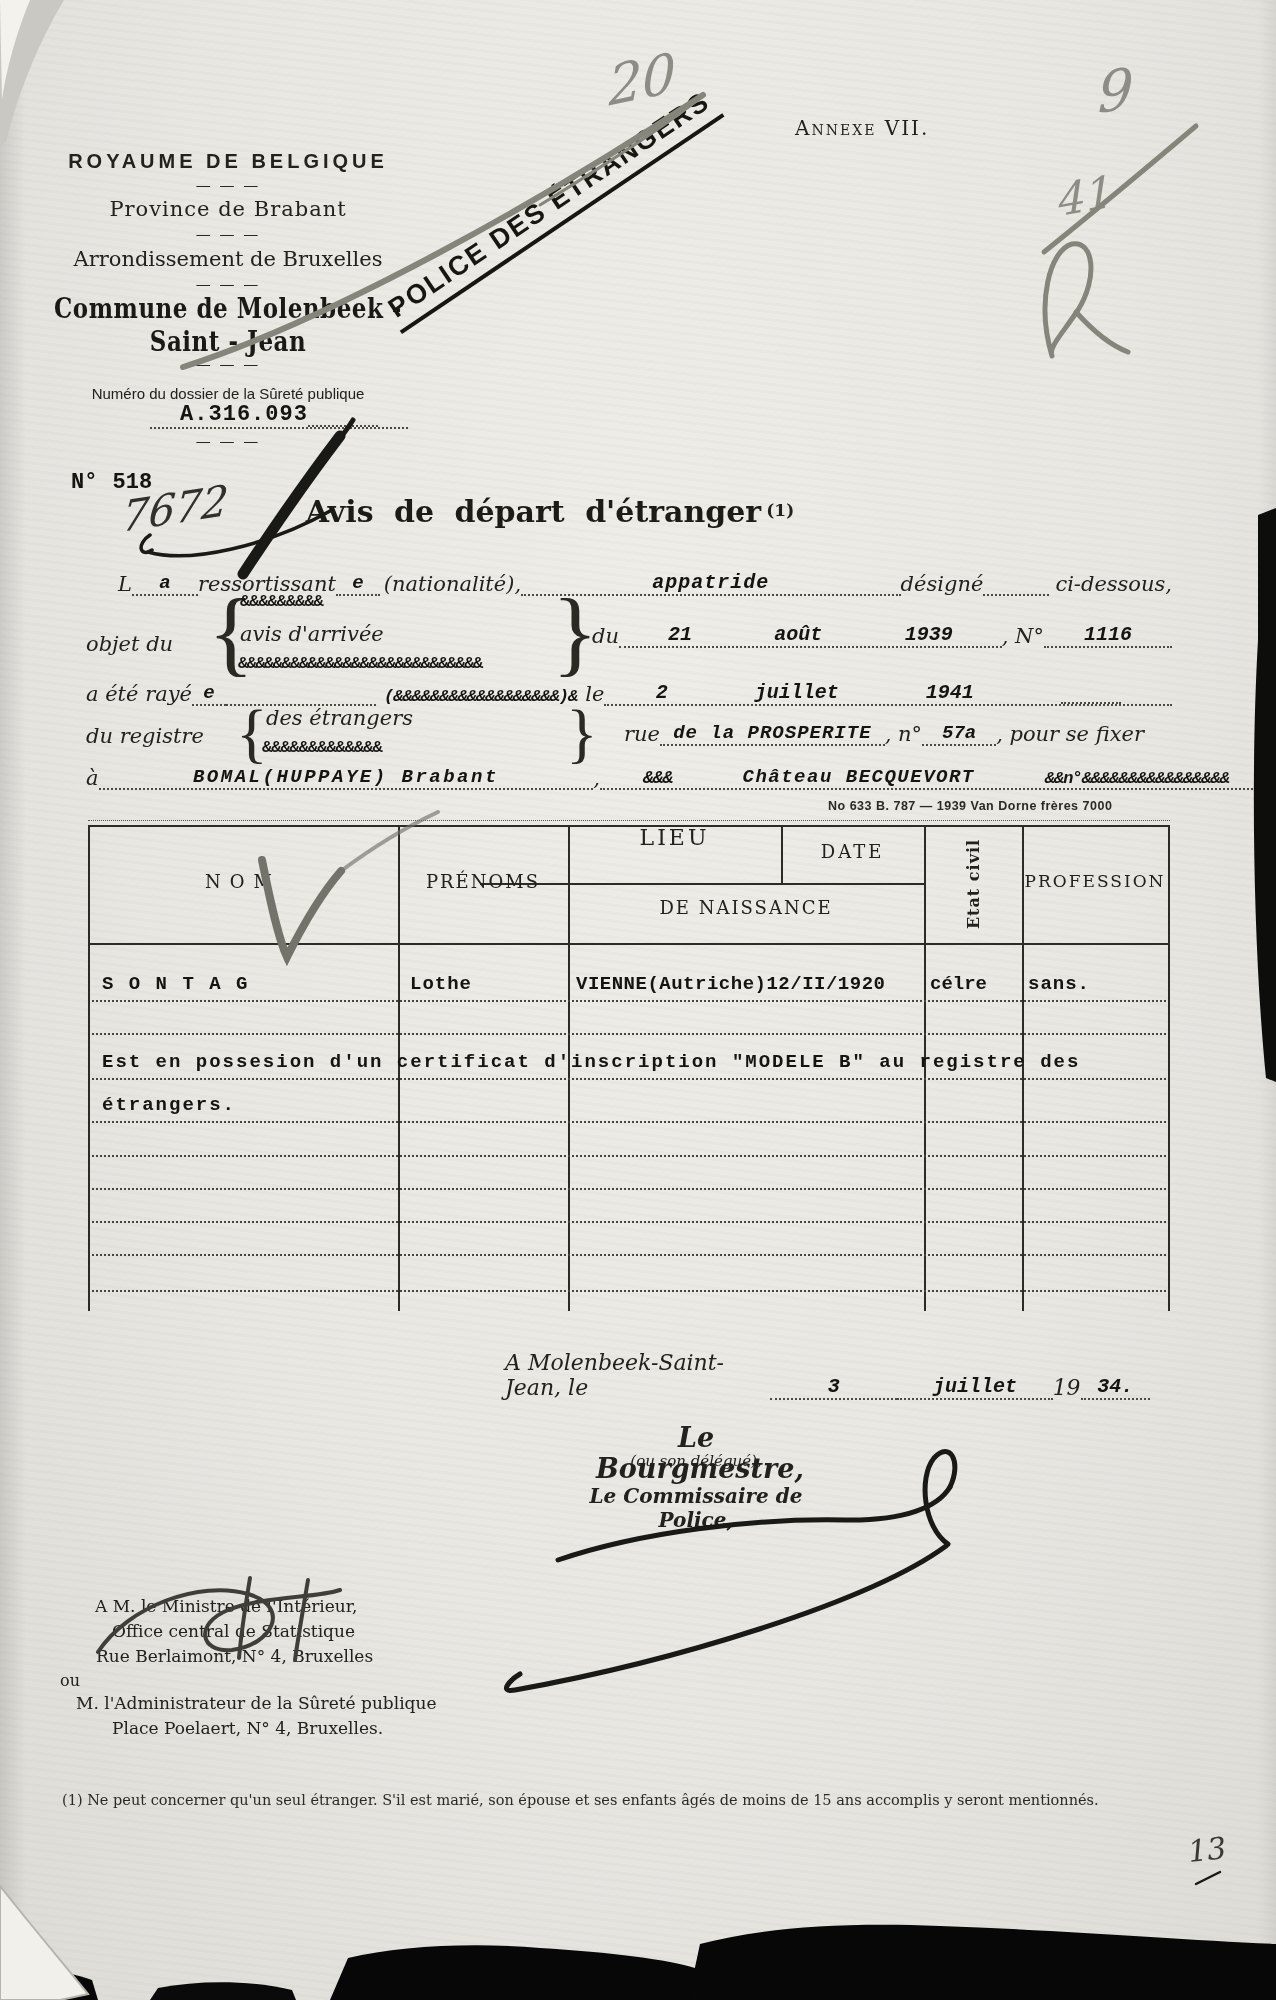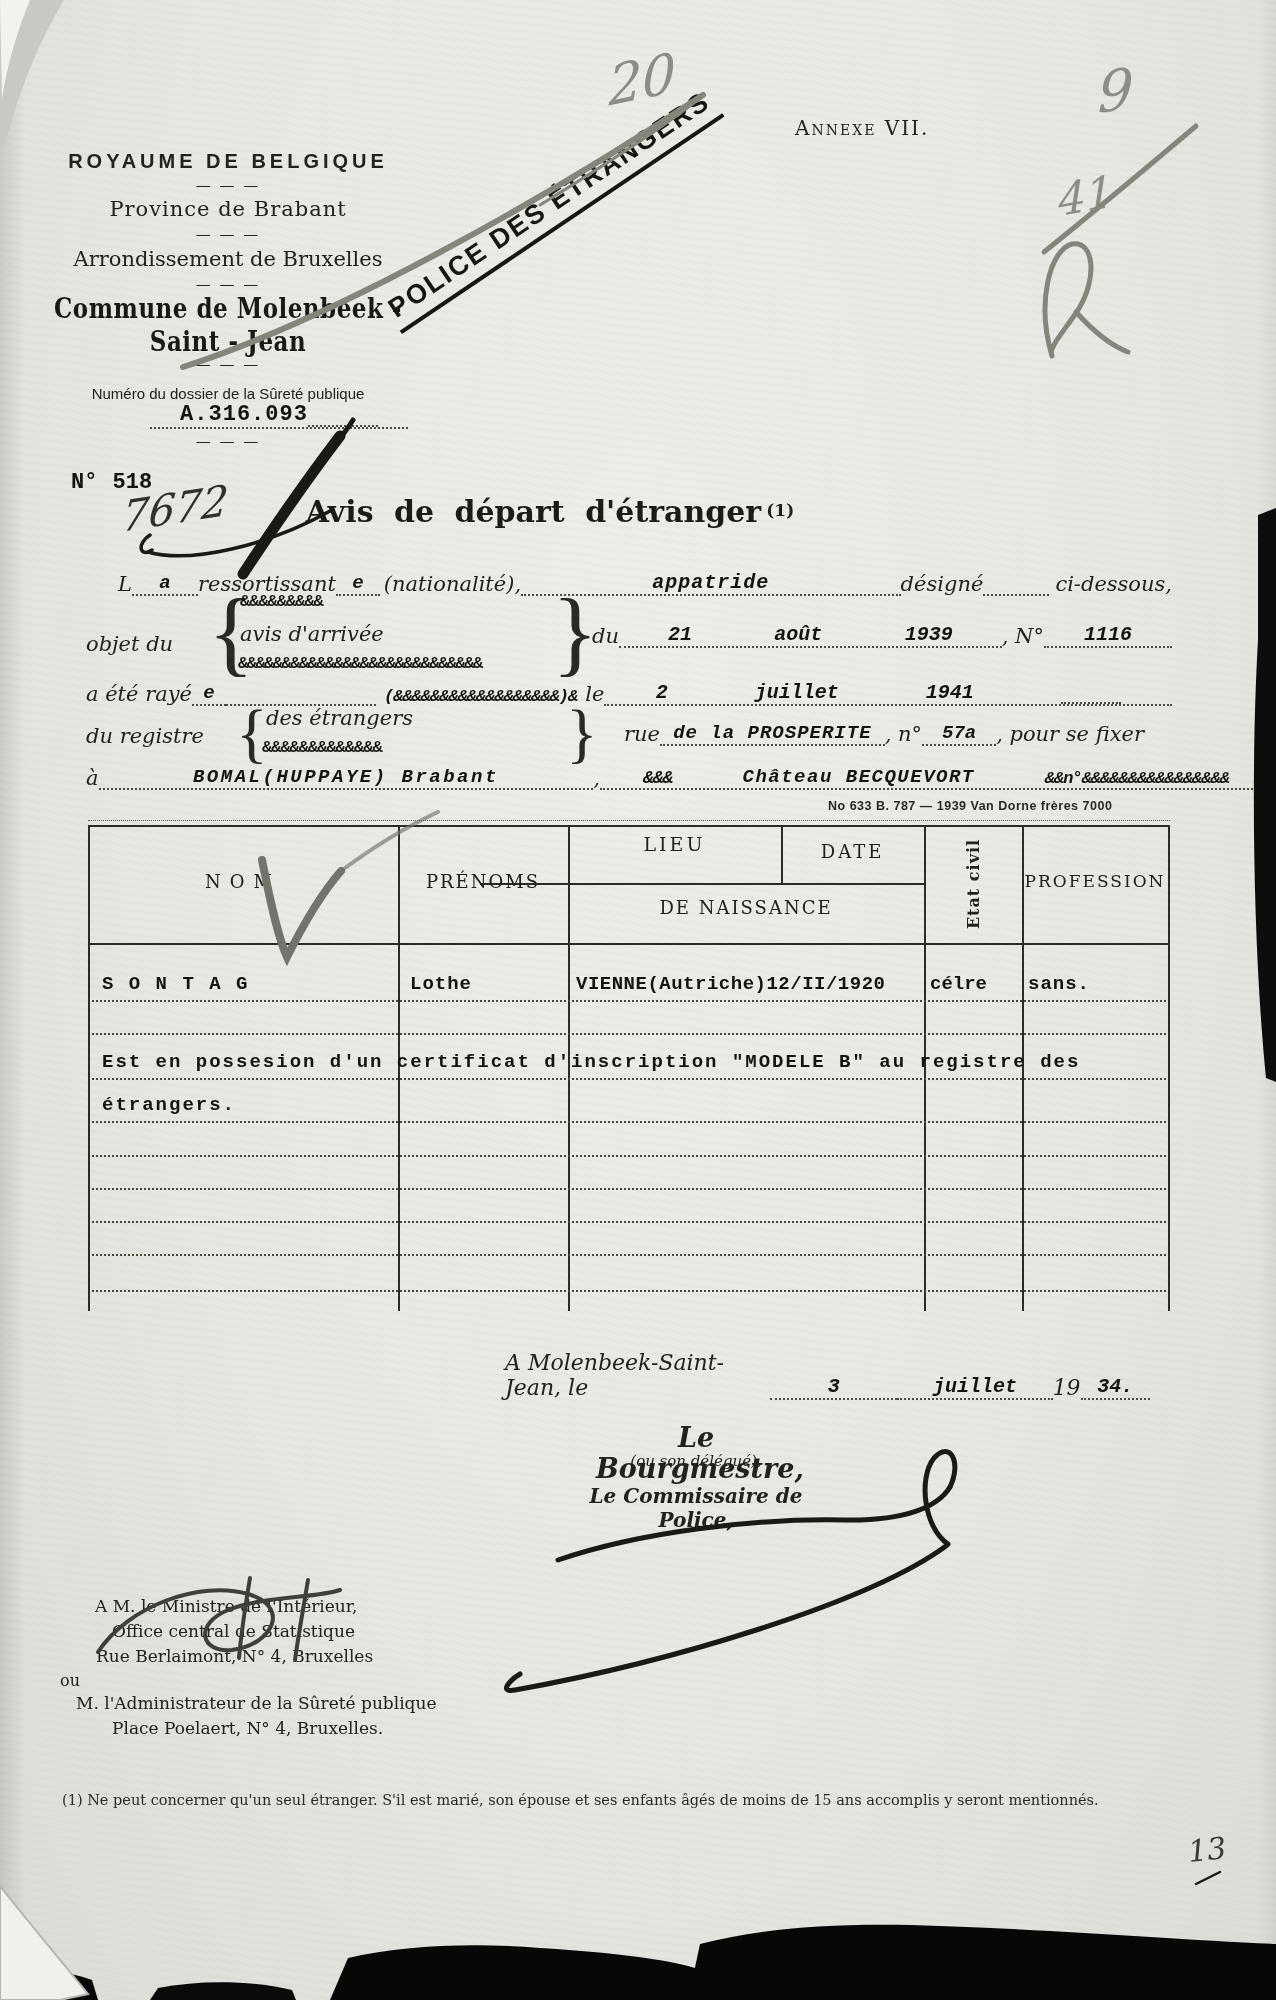--- a/index.html
+++ b/index.html
@@ -172,21 +172,21 @@
     <div class="vline" style="left:0;height:486px;"></div>
     <div class="vline" style="left:310px;height:486px;"></div>
     <div class="vline" style="left:480px;height:486px;"></div>
     <div class="vline" style="left:693px;height:58px;"></div>
     <div class="vline" style="left:836px;height:486px;"></div>
     <div class="vline" style="left:934px;height:486px;"></div>
     <div class="vline" style="left:1080px;height:486px;"></div>
 
     <div class="abs c ser" style="left:0;top:46px;width:310px;font-size:18px;letter-spacing:9px;">NOM</div>
     <div class="abs c ser" style="left:310px;top:46px;width:170px;font-size:18px;letter-spacing:2px;">PRÉNOMS</div>
-    <div class="abs c ser" style="left:480px;top:8px;width:213px;font-size:19px;letter-spacing:3px;">LIEU</div>
+    <div class="abs c ser" style="left:480px;top:0;width:213px;font-size:22px;letter-spacing:3px;">LIEU</div>
     <div class="abs c ser" style="left:693px;top:16px;width:143px;font-size:18px;letter-spacing:3px;">DATE</div>
     <div class="abs c ser" style="left:480px;top:72px;width:356px;font-size:18px;letter-spacing:2px;">DE NAISSANCE</div>
     <div class="abs" style="left:836px;top:8px;width:98px;height:102px;">
       <span class="abs ser" style="left:50%;top:50%;transform:translate(-50%,-50%) rotate(-90deg);font-size:16px;font-weight:bold;white-space:nowrap;letter-spacing:1px;">Etat civil</span>
     </div>
     <div class="abs c ser" style="left:934px;top:46px;width:146px;font-size:17px;letter-spacing:2px;">PROFESSION</div>
 
     <div class="rowline" style="top:175px;"></div>
     <div class="rowline" style="top:208px;"></div>
     <div class="rowline" style="top:253px;"></div>

